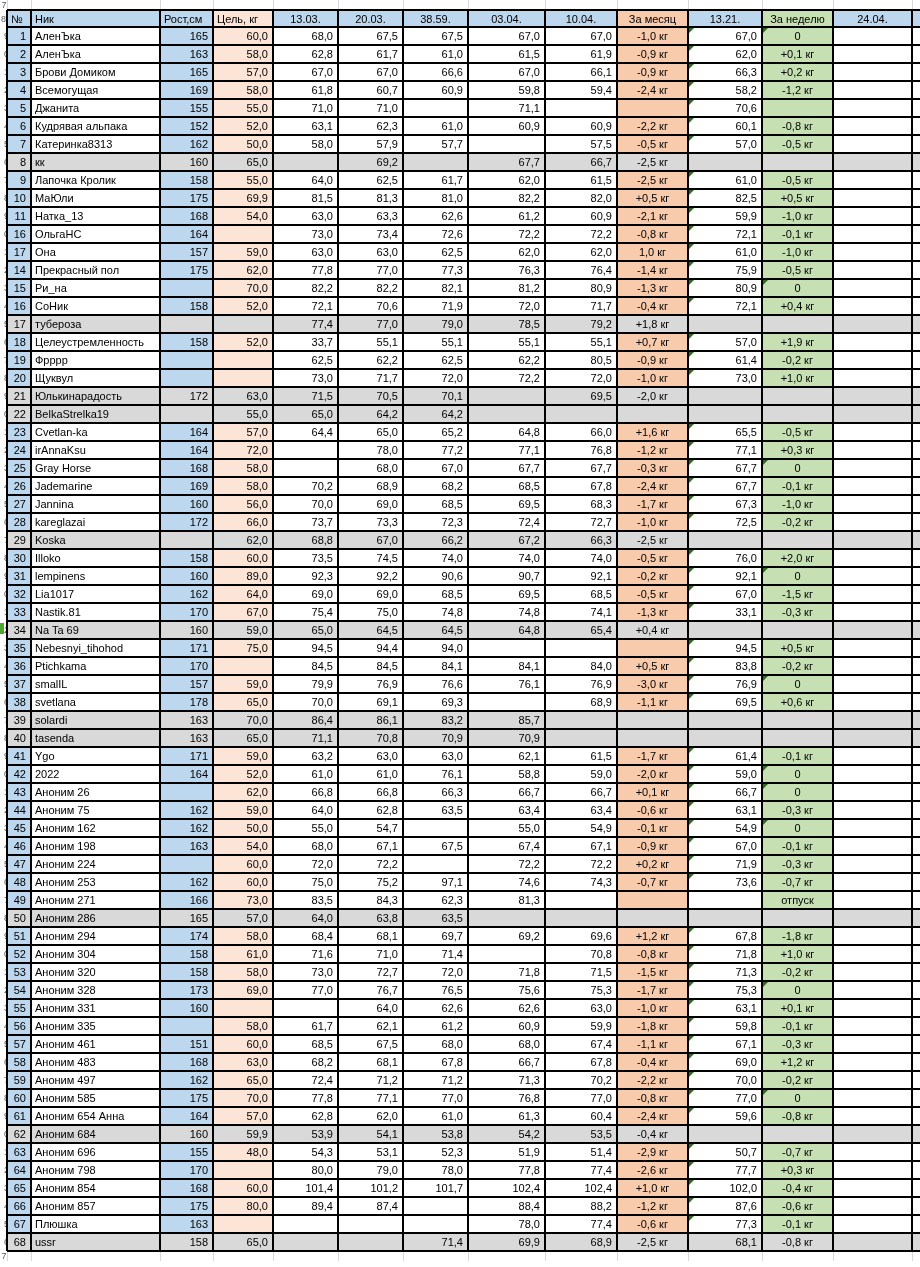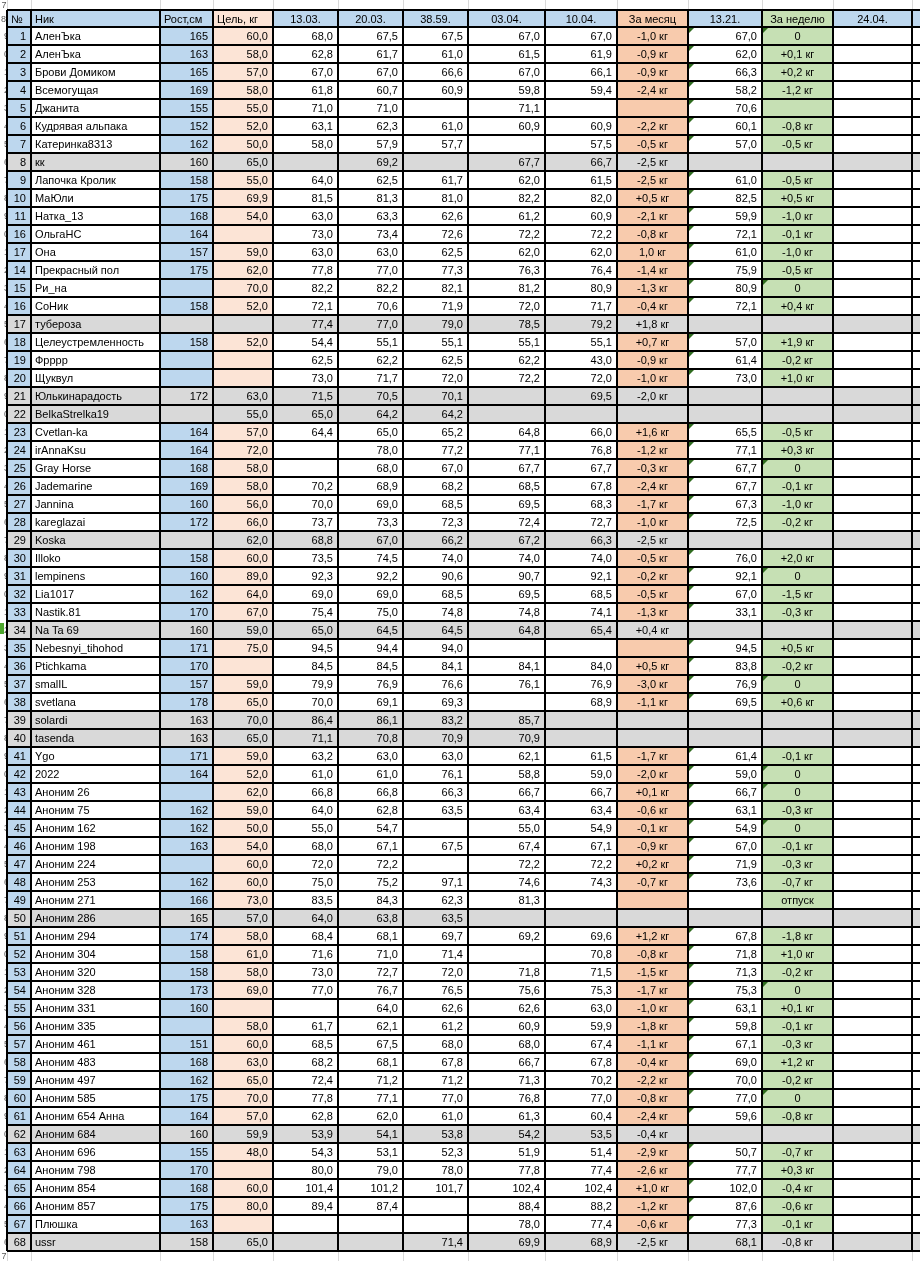--- a/index.html
+++ b/index.html
@@ -376,42 +376,42 @@
           <td class="c bg-green"></td>
           <td class="r"></td>
           <td class="edge"></td>
         </tr>
         <tr>
           <td class="s"><span>6</span></td>
           <td class="r bg-blue">18</td>
           <td class="l">Целеустремленность</td>
           <td class="r bg-blue">158</td>
           <td class="r bg-peach_light">52,0</td>
-          <td class="r">54,4</td>
+          <td class="r">33,7</td>
           <td class="r">55,1</td>
           <td class="r">55,1</td>
           <td class="r">55,1</td>
           <td class="r">55,1</td>
           <td class="c bg-peach">+0,7 кг</td>
           <td class="r tri">57,0</td>
           <td class="c bg-green">+1,9 кг</td>
           <td class="r"></td>
           <td class="edge"></td>
         </tr>
         <tr>
           <td class="s"><span>7</span></td>
           <td class="r bg-blue">19</td>
           <td class="l">Фрррр</td>
           <td class="r bg-blue"></td>
           <td class="r bg-peach_light"></td>
           <td class="r">62,5</td>
           <td class="r">62,2</td>
           <td class="r">62,5</td>
           <td class="r">62,2</td>
-          <td class="r">43,0</td>
+          <td class="r">80,5</td>
           <td class="c bg-peach">-0,9 кг</td>
           <td class="r tri">61,4</td>
           <td class="c bg-green">-0,2 кг</td>
           <td class="r"></td>
           <td class="edge"></td>
         </tr>
         <tr>
           <td class="s"><span>8</span></td>
           <td class="r bg-blue">20</td>
           <td class="l">Щуквул</td>

